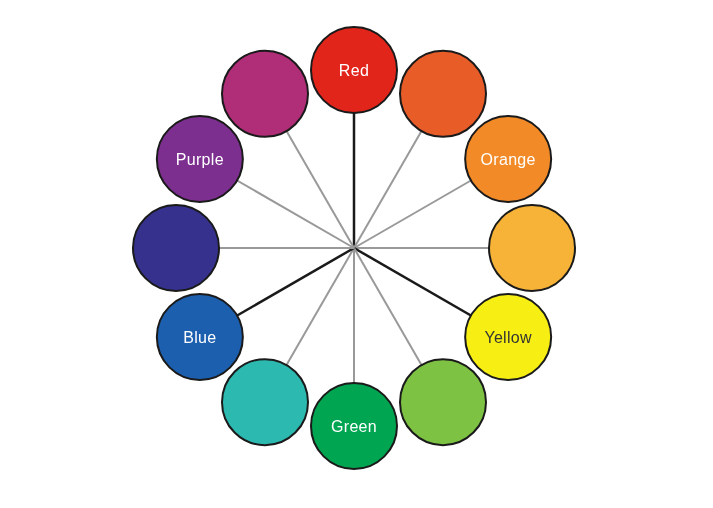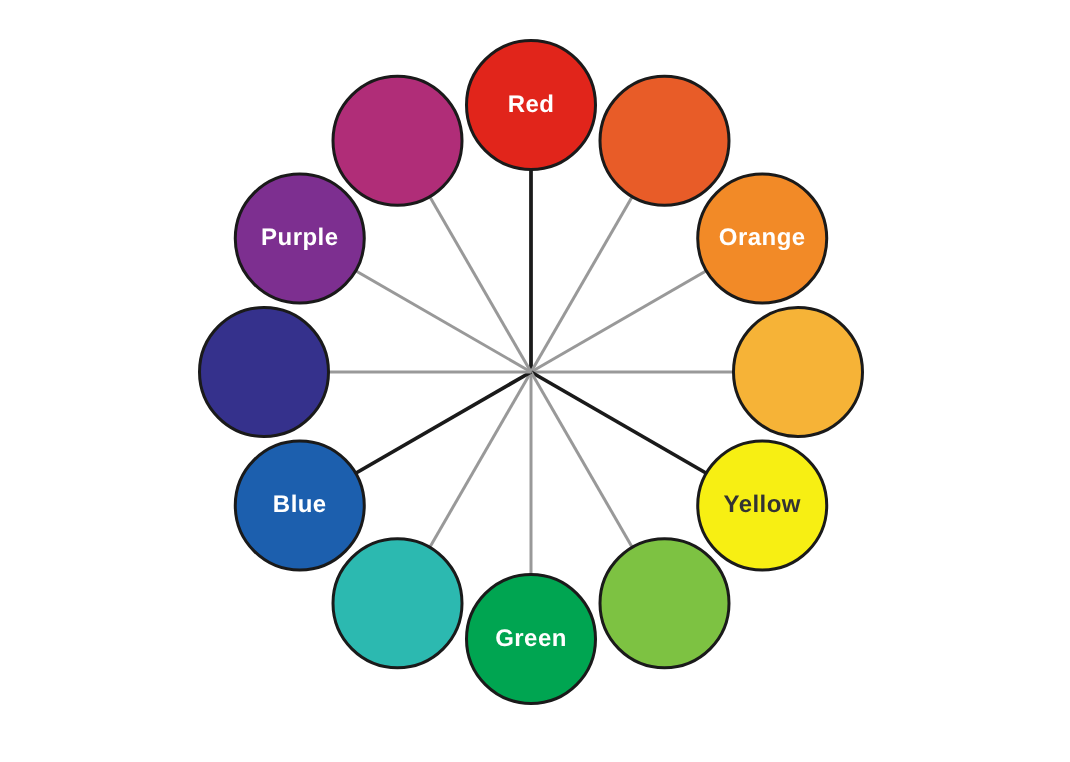--- a/index.html
+++ b/index.html
@@ -10,21 +10,20 @@
   }
   body {
     width: 713px;
     height: 508px;
     overflow: hidden;
     position: relative;
   }
   .diagram-stage {
     position: absolute;
     inset: 0;
-    font-weight: bold;
   }
   svg text {
     font-family: "Liberation Sans", "DejaVu Sans", sans-serif;
     font-size: 16px;
     letter-spacing: 0.3px;
   }
 </style>
 </head>
 <body>
 

